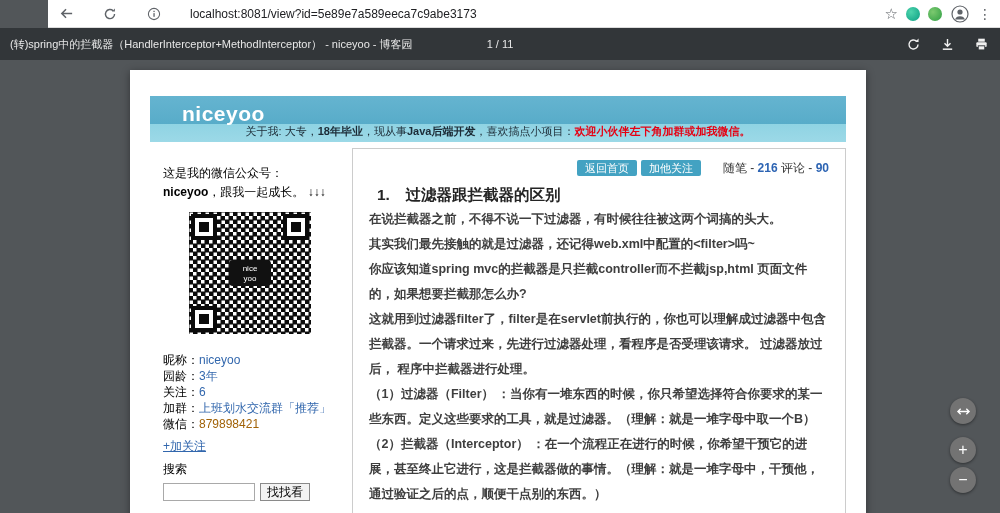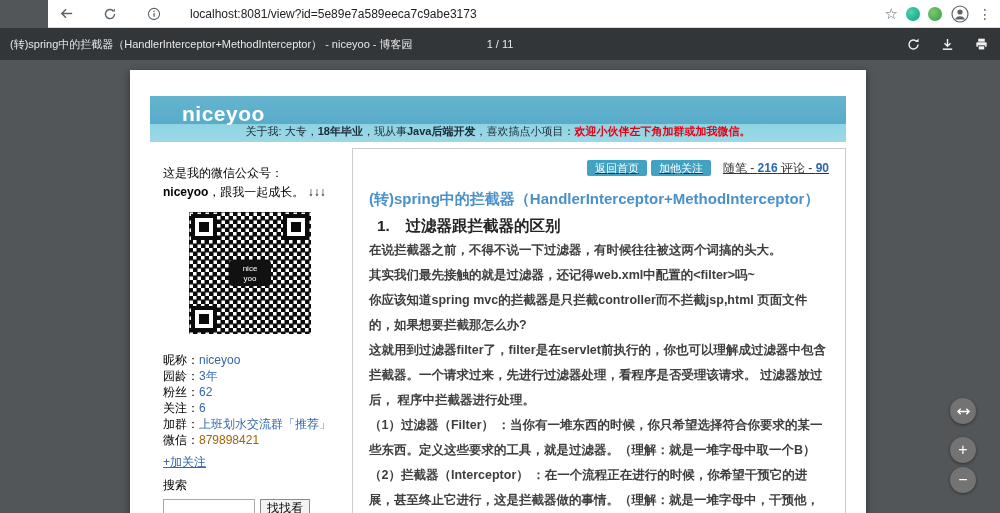--- a/index.html
+++ b/index.html
@@ -57,22 +57,22 @@
   .search-label { margin-top:6px; }
   .search-row { margin-top:5px; display:flex; gap:5px; align-items:center; height:18px; }
   .search-input { width:92px; height:18px; border:1px solid #a9a9a9; font-size:12px; padding:0 3px;
     font-family:inherit; }
   .search-btn { font-size:12px; height:18px; padding:0 6px; border:1px solid #8a8a8a;
     background:#f3f3f3; font-family:inherit; cursor:pointer; }
 
   
   .main-box { flex:1; margin-top:6px; margin-left:6px; border:1px solid #ccc; background:#fff;
     min-height:640px; padding:10px 16px 20px; }
-  .meta-row { display:flex; justify-content:flex-end; align-items:center; gap:6px; height:18px;
-    font-size:12px; color:#333;text-decoration:underline; }
+  .meta-row { display:flex; justify-content:flex-end; align-items:center; gap:16px; height:18px;
+    font-size:12px; color:#333; }
   .nav-btn { background:#43a2c2; color:#fff; font-size:11px; padding:2px 8px; border-radius:2px;
     cursor:pointer; line-height:12px; }
   .stats { margin-left:6px; }
   .stat-link { color:#2d64b3; font-weight:bold; }
   .post-title { margin-top:12px; font-size:15px; font-weight:bold; color:#4a90c9; line-height:19px; }
   .content h2 { font-size:15.5px; color:#242424; margin:8px 8px 2px; line-height:20px; }
   .content p { font-size:12.5px; color:#3e3e3e; line-height:25px; margin:0;font-weight:bold; }
 
   
   .float-btn { position:absolute; right:24px; width:26px; height:26px; border-radius:50%;
@@ -181,21 +181,20 @@
               <rect x="14" y="106" width="10" height="10" fill="#0b0b0b"></rect>
           </g>
           <rect x="44" y="52" width="42" height="26" rx="4" fill="#111"></rect>
           <text x="65" y="63" fill="#fff" font-size="8" text-anchor="middle" font-family="Liberation Sans, sans-serif">nice</text>
           <text x="65" y="73" fill="#fff" font-size="8" text-anchor="middle" font-family="Liberation Sans, sans-serif">yoo</text>
         </svg>
 
         <div class="prof">
             <div class="prof-row"><span>昵称：</span><span class="prof-link">niceyoo</span></div>
             <div class="prof-row"><span>园龄：</span><span class="prof-link">3年</span></div>
-            <div class="prof-row"><span>粉丝：</span><span class="prof-link">62</span></div>
             <div class="prof-row"><span>关注：</span><span class="prof-link">6</span></div>
             <div class="prof-row"><span>加群：</span><span class="prof-link">上班划水交流群「推荐」</span></div>
             <div class="prof-row"><span>微信：</span><span class="prof-val">879898421</span></div>
           </div>
 
         <span class="follow">+加关注</span>
 
         <div class="search-label">搜索</div>
         <div class="search-row">
           <input class="search-input" value="" style="">
@@ -207,21 +206,20 @@
 
       <div class="main-box">
         <div class="meta-row">
           <span style="display:flex;gap:4px;">
               <span class="nav-btn">返回首页</span>
               <span class="nav-btn">加他关注</span>
             </span>
           <span class="stats"><span>随笔 - </span><span class="stat-link">216</span><span>  评论 - </span><span class="stat-link">90</span></span>
         </div>
 
-        <div class="post-title">(转)spring中的拦截器（HandlerInterceptor+MethodInterceptor）</div>
 
         <div class="content">
             <h2>1.　过滤器跟拦截器的区别</h2>
             <p>在说拦截器之前，不得不说一下过滤器，有时候往往被这两个词搞的头大。</p>
             <p>其实我们最先接触的就是过滤器，还记得web.xml中配置的&lt;filter&gt;吗~</p>
             <p>你应该知道spring mvc的拦截器是只拦截controller而不拦截jsp,html 页面文件的，如果想要拦截那怎么办?</p>
             <p>这就用到过滤器filter了，filter是在servlet前执行的，你也可以理解成过滤器中包含拦截器。一个请求过来，先进行过滤器处理，看程序是否受理该请求。 过滤器放过后， 程序中拦截器进行处理。</p>
             <p>（1）过滤器（Filter） ：当你有一堆东西的时候，你只希望选择符合你要求的某一些东西。定义这些要求的工具，就是过滤器。（理解：就是一堆字母中取一个B）</p>
             <p>（2）拦截器（Interceptor） ：在一个流程正在进行的时候，你希望干预它的进展，甚至终止它进行，这是拦截器做的事情。（理解：就是一堆字母中，干预他，通过验证之后的点，顺便干点别的东西。）</p>
           </div>

